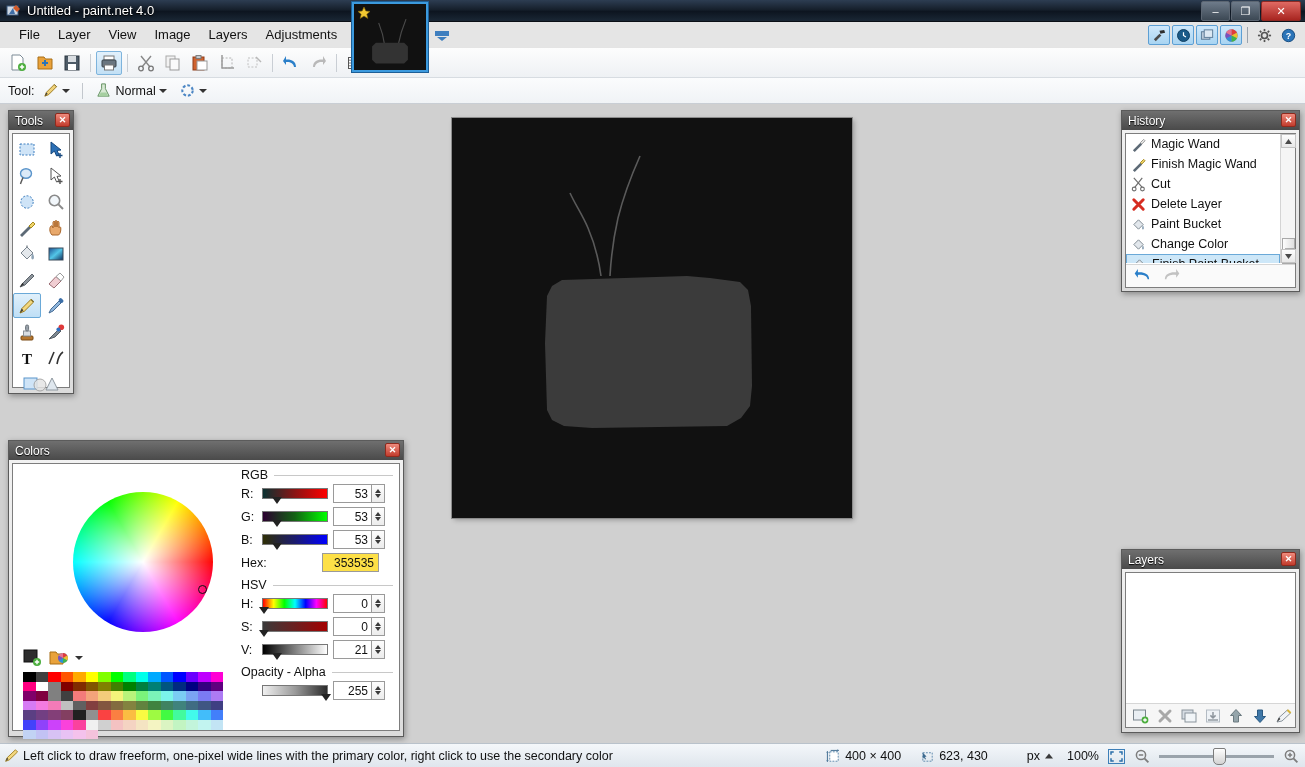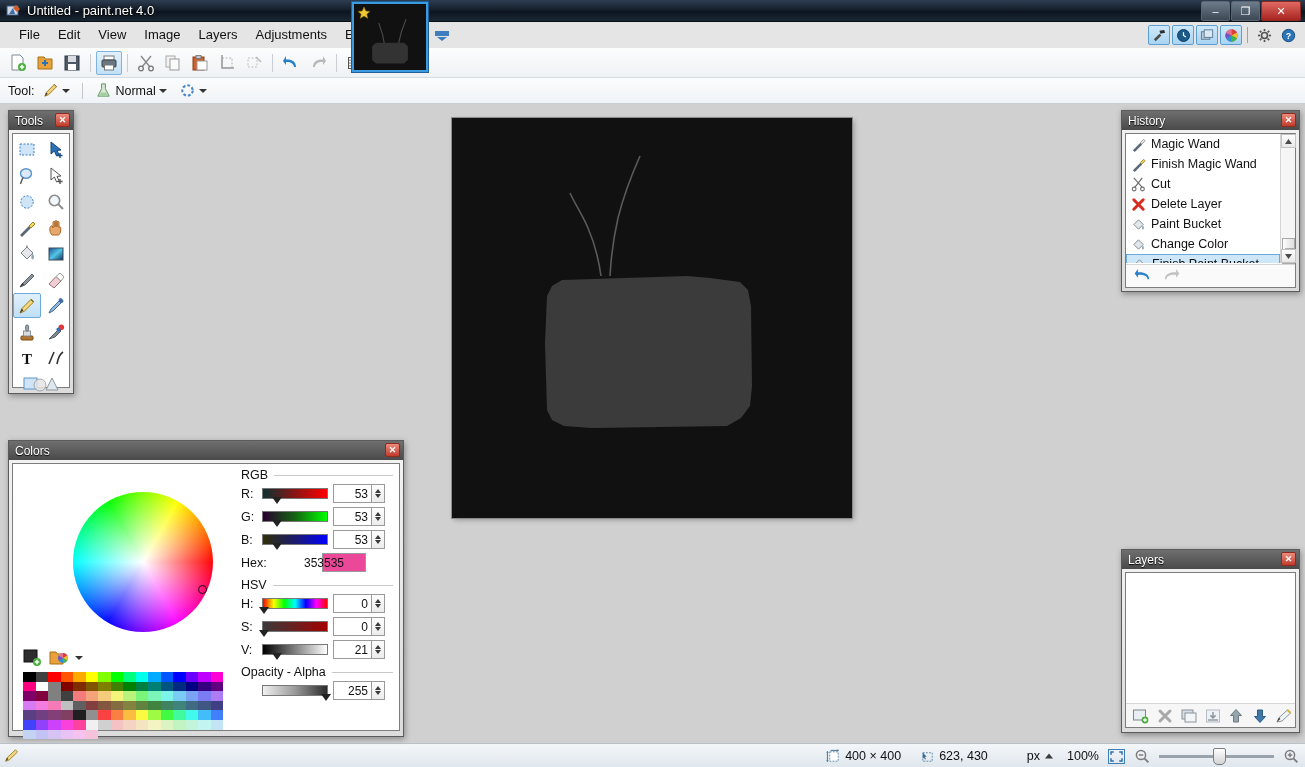--- a/index.html
+++ b/index.html
@@ -230,22 +230,22 @@
     font-size:12px;color:#111;text-align:right;padding-right:3px;display:flex;align-items:center;justify-content:flex-end;
   }
   .ch-updown {
     width:14px;height:19px;border:1px solid #9a9a9a;background:linear-gradient(to bottom,#fdfdfd,#ececec);
     display:flex;flex-direction:column;align-items:center;justify-content:center;gap:1px;
   }
   .spin-up { width:0;height:0;border-left:3px solid transparent;border-right:3px solid transparent;border-bottom:4px solid #3a3a3a; }
   .spin-dn { width:0;height:0;border-left:3px solid transparent;border-right:3px solid transparent;border-top:4px solid #3a3a3a; }
   .hex-row { display:flex; align-items:center; gap:5px; margin-top:1px; }
   .hex-input {
-    width:44px;height:19px;border:1px solid #9a9a9a;background:#ec4899;font-size:12px;color:#111;
-    display:flex;align-items:center;justify-content:flex-end;padding-right:21px;
+    width:57px;height:19px;border:1px solid #9a9a9a;background:#fde047;font-size:12px;color:#111;
+    display:flex;align-items:center;justify-content:flex-end;padding-right:4px;
   }
 
   
   .statusbar {
     position:absolute; left:0; top:743px; width:1305px; height:24px;
     background:linear-gradient(to bottom,#f4f7fa,#dfe6ed); border-top:1px solid #b9c2cb;
     display:flex; align-items:center;
   }
   .sb-text { font-size:12.5px; color:#111; margin-left:4px; }
   .sb-right { position:absolute; right:6px; top:0; height:24px; display:flex; align-items:center; gap:9px; }
@@ -287,21 +287,21 @@
       <polygon points="7,1 8.8,5 13,5.4 9.8,8.2 10.8,12.4 7,10.1 3.2,12.4 4.2,8.2 1,5.4 5.2,5" fill="#f2c832" stroke="#8a6a08" stroke-width=".6"></polygon>
     </svg>
   </div>
   <svg class="tab-arrow" viewBox="0 0 16 12">
     <rect x="1" y="1" width="14" height="5" fill="#3f7fbf"></rect>
     <polygon points="3,7 13,7 8,11" fill="#3f7fbf"></polygon>
   </svg>
 
   <div class="menubar">
     <div class="menu-item">File</div>
-    <div class="menu-item">Edit</div>
+    <div class="menu-item">Layer</div>
     <div class="menu-item">View</div>
     <div class="menu-item">Image</div>
     <div class="menu-item">Layers</div>
     <div class="menu-item">Adjustments</div>
     <div class="menu-item">Effects</div>
   </div>
 
   <div class="paneltoggles">
     <div class="ptog on">
       <svg width="15" height="15" viewBox="0 0 16 16">
@@ -1042,20 +1042,21 @@
 
       </div>
     </div>
   </div>
 
   <div class="statusbar">
     <svg width="16" height="16" style="margin-left:3px;" viewBox="0 0 18 18">
       <path d="M3 15 L4.6 11 L14 2 L16.4 4.4 L7 13.4 Z" fill="#f3d87f" stroke="#9d7c1f"></path>
       <path d="M3 15 L4.6 11 L6 12.4 Z" fill="#3b3b3b"></path>
     </svg>
+    <span class="sb-text">Left click to draw freeform, one-pixel wide lines with the primary color, right click to use the secondary color</span>
 
     <div class="sb-right">
       <div class="sb-grp">
         <svg width="15" height="15" viewBox="0 0 16 16">
           <rect x="4" y="3" width="9" height="10" fill="#fff" stroke="#5b87ab" stroke-dasharray="2 1.3"></rect>
           <path d="M1.5 3 V13 M0.6 3.6 L1.5 2.6 L2.4 3.6 M0.6 12.4 L1.5 13.4 L2.4 12.4" stroke="#3d6a8f" fill="none"></path>
           <path d="M5 1.5 H13 M12.4 0.6 L13.4 1.5 L12.4 2.4" stroke="#3d6a8f" fill="none"></path>
         </svg>
         <span>400 × 400</span>
       </div>

